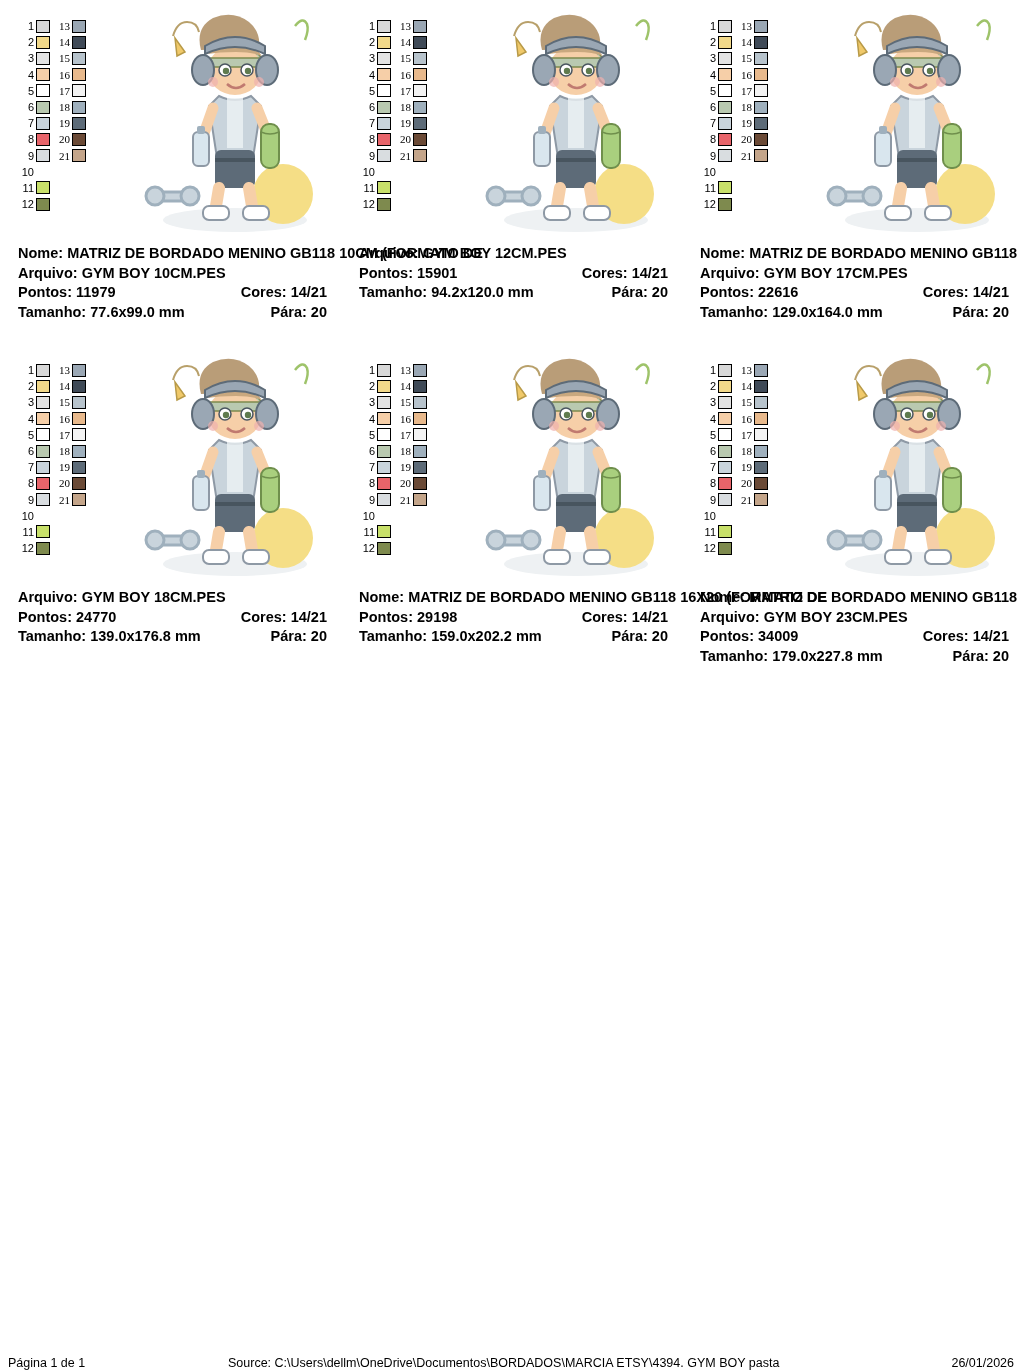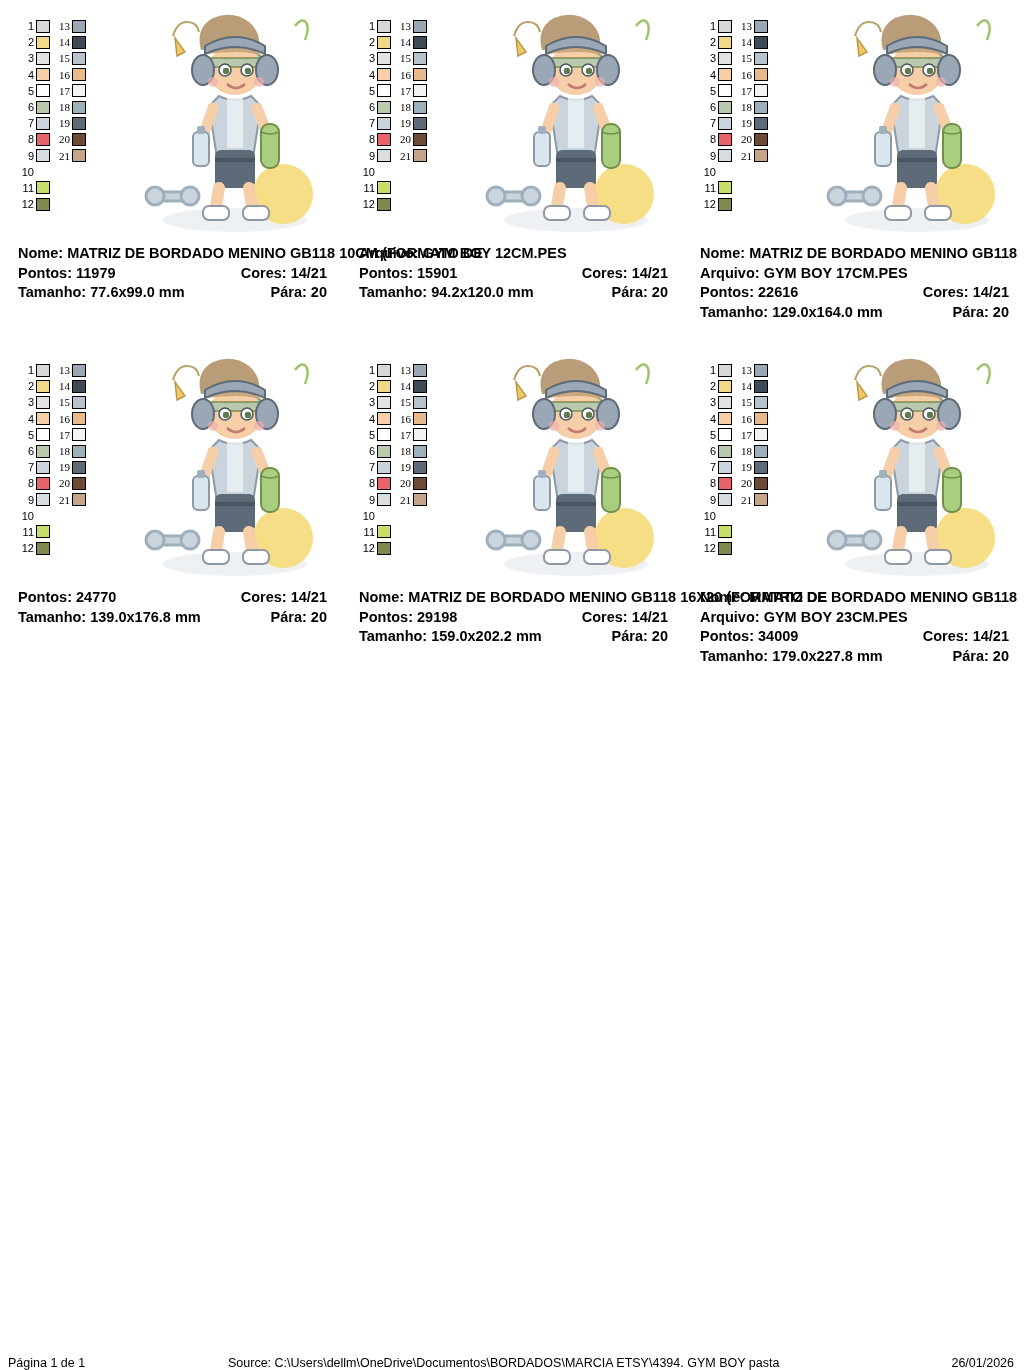--- a/index.html
+++ b/index.html
@@ -182,20 +182,21 @@
             <path d="M126,124 q9,4 18,0" fill="none" stroke="#6f8f4c" stroke-width="1.5"></path>
             <path d="M84,180 l-4,24" stroke="#f6cfa8" stroke-width="12" stroke-linecap="round"></path>
             <path d="M114,180 l4,24" stroke="#f6cfa8" stroke-width="12" stroke-linecap="round"></path>
             <rect x="68" y="198" width="26" height="14" rx="6" fill="#ffffff" stroke="#8e99a5" stroke-width="2"></rect>
             <rect x="108" y="198" width="26" height="14" rx="6" fill="#ffffff" stroke="#8e99a5" stroke-width="2"></rect>
           </svg>
         </div>
       </div>
       <div class="txt">
         <div class="line nomeline"><span>Nome:</span> <span>MATRIZ DE BORDADO MENINO GB118 10CM (FORMATO DE</span></div>
+        <div class="line"><span>Arquivo:</span> <span>GYM BOY 10CM.PES</span></div>
         <div class="line"><span>Pontos:</span> <span>11979</span><span class="right"><span>Cores:</span> <span>14/21</span></span></div>
         <div class="line"><span>Tamanho:</span> <span>77.6x99.0 mm</span><span class="right"><span>Pára:</span> <span>20</span></span></div>
       </div>
     </div>
 
     <div class="cell">
       <div class="panel">
         <div class="chart">
           <div class="chart-wrap">
             <div class="colA">
@@ -625,20 +626,21 @@
             <rect x="126" y="116" width="18" height="44" rx="8" fill="#a9cf7e" stroke="#6f8f4c" stroke-width="2"></rect>
             <path d="M126,124 q9,4 18,0" fill="none" stroke="#6f8f4c" stroke-width="1.5"></path>
             <path d="M84,180 l-4,24" stroke="#f6cfa8" stroke-width="12" stroke-linecap="round"></path>
             <path d="M114,180 l4,24" stroke="#f6cfa8" stroke-width="12" stroke-linecap="round"></path>
             <rect x="68" y="198" width="26" height="14" rx="6" fill="#ffffff" stroke="#8e99a5" stroke-width="2"></rect>
             <rect x="108" y="198" width="26" height="14" rx="6" fill="#ffffff" stroke="#8e99a5" stroke-width="2"></rect>
           </svg>
         </div>
       </div>
       <div class="txt">
+        <div class="line"><span>Arquivo:</span> <span>GYM BOY 18CM.PES</span></div>
         <div class="line"><span>Pontos:</span> <span>24770</span><span class="right"><span>Cores:</span> <span>14/21</span></span></div>
         <div class="line"><span>Tamanho:</span> <span>139.0x176.8 mm</span><span class="right"><span>Pára:</span> <span>20</span></span></div>
       </div>
     </div>
 
     <div class="cell">
       <div class="panel">
         <div class="chart">
           <div class="chart-wrap">
             <div class="colA">

